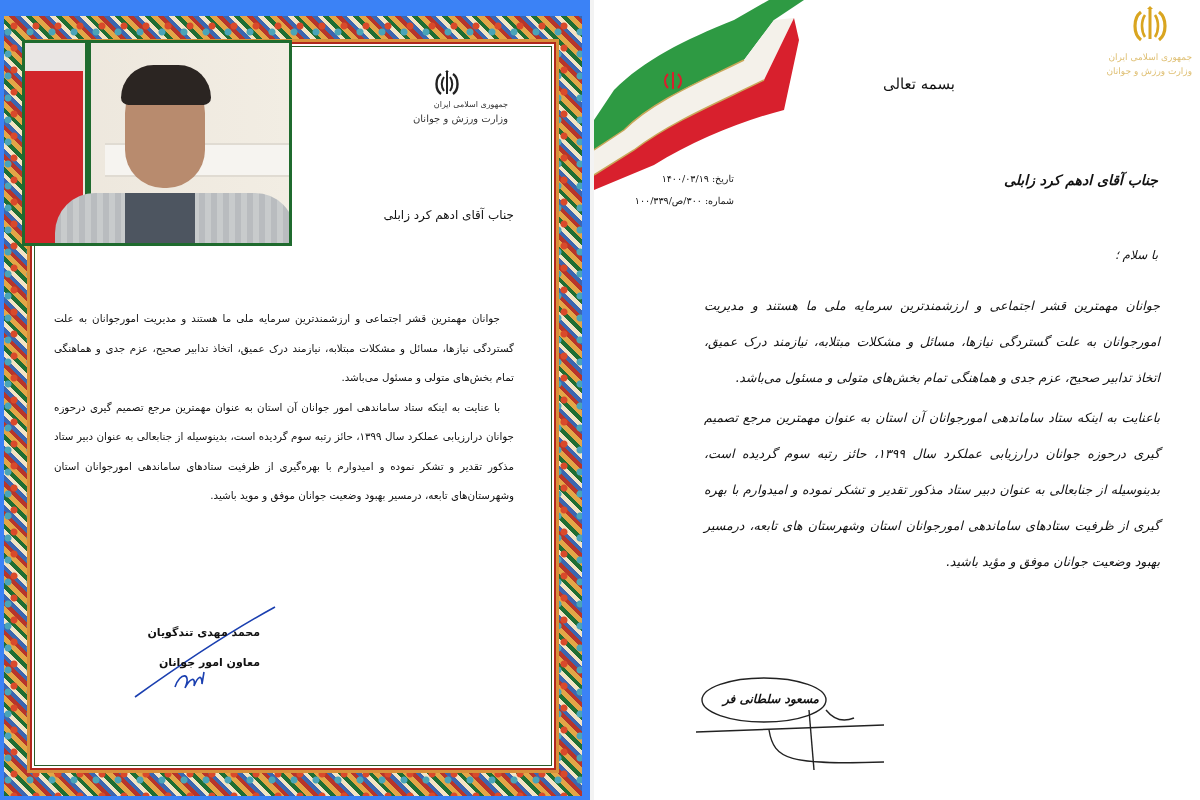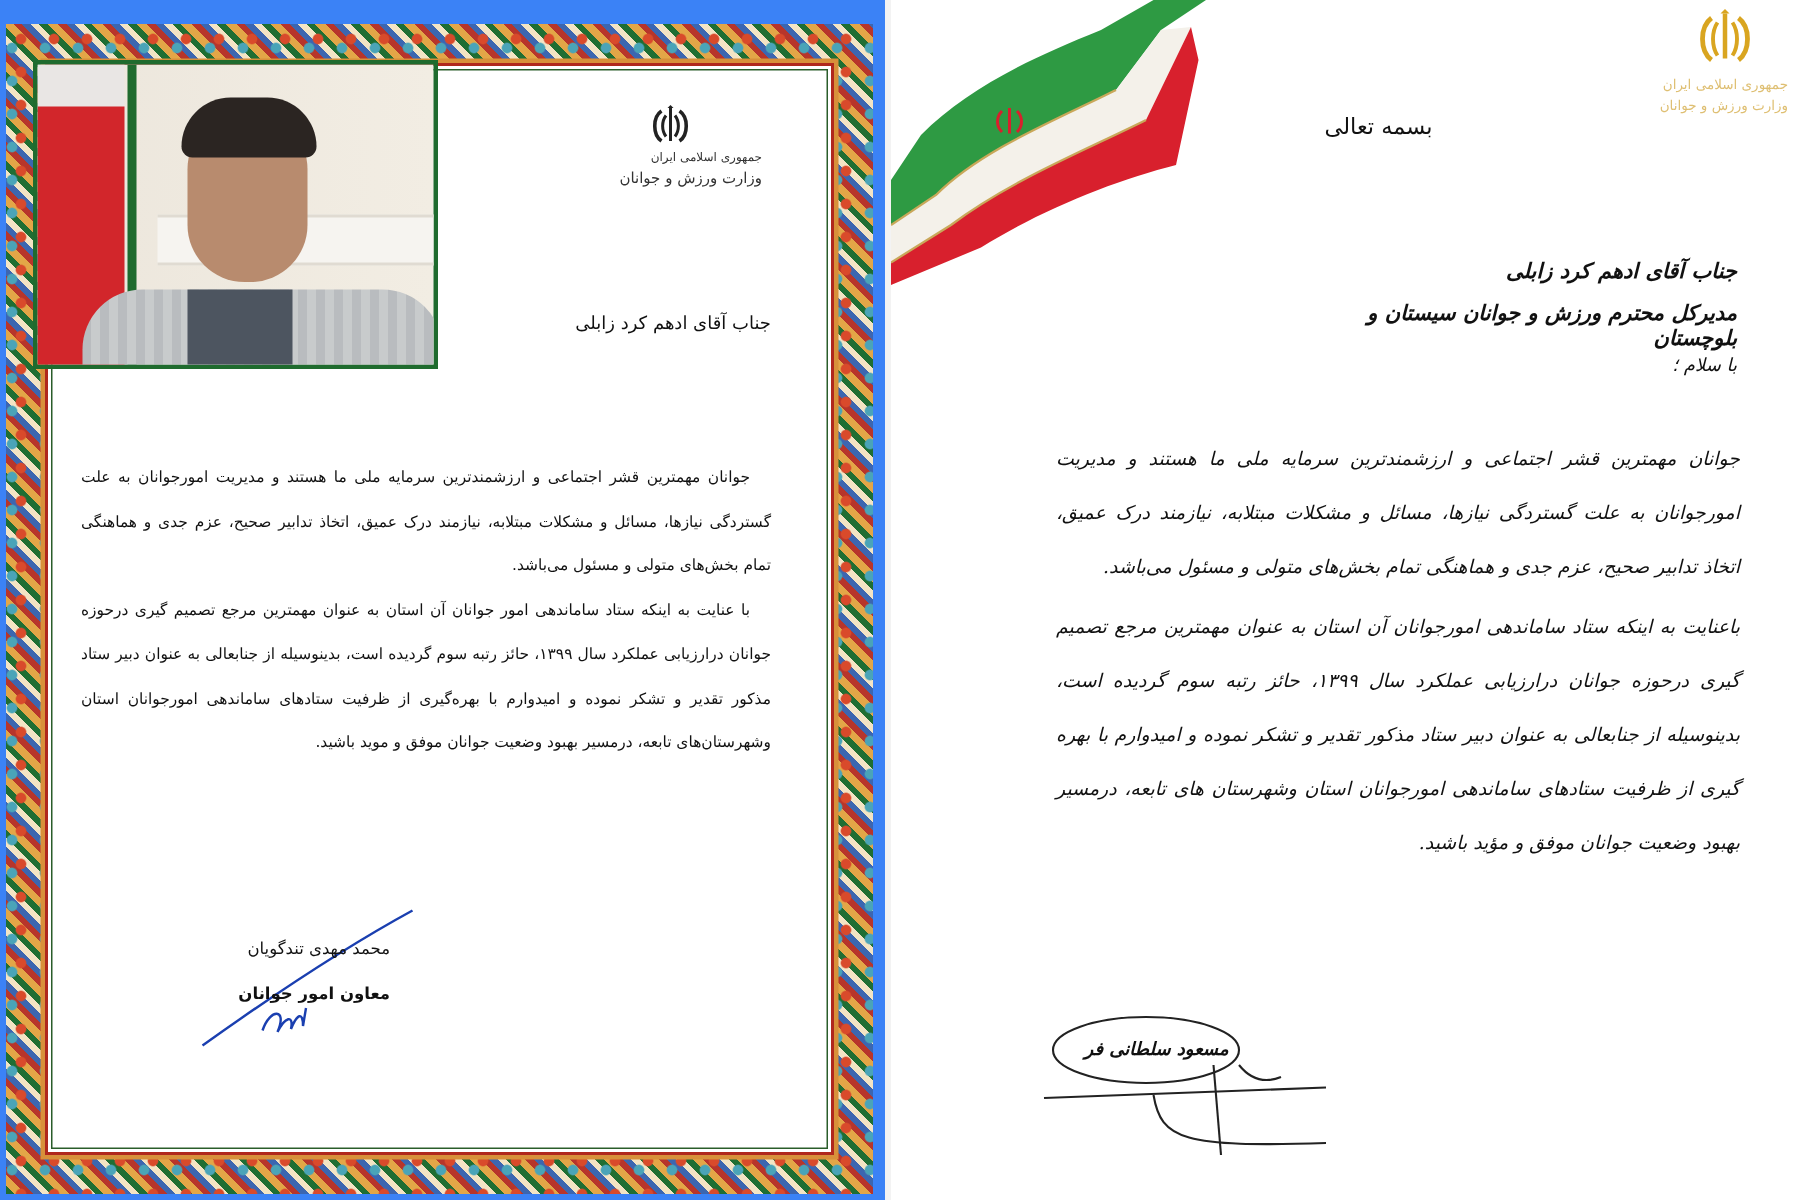--- a/index.html
+++ b/index.html
@@ -39,38 +39,38 @@
   .ministry-left { position:absolute; left:380px; top:100px; width:128px; text-align:right; direction:rtl; font-family:"DejaVu Serif", serif; color:#333; }
   .ministry-left .l1 { font-size:8px; }
   .ministry-left .l2 { font-size:10px; margin-top:4px; }
 
   .rtl { direction:rtl; text-align:right; unicode-bidi:embed; }
   .l-recipient { position:absolute; left:60px; top:208px; width:454px; font-size:12px; color:#111; }
   .l-title { position:absolute; left:60px; top:254px; width:454px; font-size:12px; color:#111; font-weight:bold; }
   .l-body { position:absolute; left:54px; top:304px; width:460px; font-size:10.3px; color:#111; line-height:29.5px; }
   .l-body p { margin:0; text-align:justify; text-align-last:right; }
   .l-body p.indent { text-indent:14px; }
-  .l-sign-name { position:absolute; left:100px; top:626px; width:160px; font-size:11px; font-weight:normal; color:#111; text-align:right; direction:rtl; }
+  .l-sign-name { position:absolute; left:100px; top:626px; width:160px; font-size:11px; font-weight:bold; color:#111; text-align:right; direction:rtl; }
   .l-sign-role { position:absolute; left:100px; top:656px; width:160px; font-size:11px; font-weight:bold; color:#111; text-align:right; direction:rtl; }
   .l-signature { position:absolute; left:130px; top:602px; width:150px; height:100px; }
 
   
   .divider { position:absolute; left:590px; top:0; width:6px; height:800px; background:#f3f3f3; }
 
   
   .right-doc { position:absolute; left:594px; top:0; width:606px; height:800px; background:#fff; }
   .flag-ribbon { position:absolute; left:0; top:0; width:210px; height:190px; }
   .emblem-right { position:absolute; right:30px; top:6px; width:40px; height:40px; }
   .ministry-right { position:absolute; right:8px; top:50px; width:90px; text-align:right; direction:rtl; color:#d9b45a; font-family:"DejaVu Serif", serif; font-size:9px; line-height:14px; opacity:.85; }
 
   .bismillah { position:absolute; left:270px; top:55px; width:110px; text-align:center; font-family:"DejaVu Serif", serif; font-size:15px; color:#111; direction:rtl;margin-top:20px; }
   .meta { position:absolute; left:30px; top:168px; width:110px; font-family:"DejaVu Serif", serif; font-size:9.5px; color:#111; direction:rtl; text-align:right; line-height:22px; }
   .r-recipient { position:absolute; left:270px; top:172px; width:294px; font-family:"DejaVu Serif", serif; font-size:14px; font-weight:bold; font-style:italic; color:#111; }
   .r-title { position:absolute; left:260px; top:200px; width:304px; font-family:"DejaVu Serif", serif; font-size:14px; font-weight:bold; font-style:italic; color:#111; }
-  .r-greeting { position:absolute; left:360px; top:236px; width:204px; font-family:"DejaVu Serif", serif; font-size:12px; font-style:italic; color:#111; }
+  .r-greeting { position:absolute; left:360px; top:248px; width:204px; font-family:"DejaVu Serif", serif; font-size:12px; font-style:italic; color:#111; }
   .r-body { position:absolute; left:110px; top:288px; width:456px; font-family:"DejaVu Serif", serif; font-style:italic; font-size:12.6px; color:#111; line-height:36px; }
   .r-body p { margin:0; text-align:justify; text-align-last:right; }
   .r-body p + p { margin-top:4px; }
   .r-sign-name { position:absolute; left:112px; top:692px; width:130px; font-family:"DejaVu Serif", serif; font-weight:bold; font-style:italic; font-size:12px; text-align:center; direction:rtl; color:#111; }
   .r-signature { position:absolute; left:100px; top:670px; width:200px; height:110px; }
 </style>
 </head>
 <body>
 
 <div class="left-doc">
@@ -138,23 +138,26 @@
     <path d="M29 6 C37 12 37 28 29 34" stroke="#d9a520" stroke-width="3.2" fill="none"></path>
     <path d="M15 9 C11 15 11 25 15 31" stroke="#d9a520" stroke-width="2.6" fill="none"></path>
     <path d="M25 9 C29 15 29 25 25 31" stroke="#d9a520" stroke-width="2.6" fill="none"></path>
     <rect x="18.5" y="3" width="3" height="30" fill="#d9a520"></rect>
     <path d="M17 3 L20 0 L23 3 Z" fill="#d9a520"></path>
   </svg>
   <div class="ministry-right">جمهوری اسلامی ایران وزارت ورزش و جوانان</div>
 
   <div class="bismillah">بسمه تعالی</div>
 
+  <div class="meta">
+    <div>تاریخ: ۱۴۰۰/۰۳/۱۹</div>
+    <div>شماره: ۳۰۰/ص/۱۰۰/۳۳۹</div>
+  </div>
 
   <div class="r-recipient rtl">جناب آقای ادهم کرد زابلی</div>
-  <div class="r-title rtl">مدیرکل محترم ورزش و جوانان سیستان و بلوچستان</div>
   <div class="r-greeting rtl">با سلام ؛</div>
 
   <div class="r-body rtl">
     <p>جوانان مهمترین قشر اجتماعی و ارزشمندترین سرمایه ملی ما هستند و مدیریت امورجوانان به علت گستردگی نیازها، مسائل و مشکلات مبتلابه، نیازمند درک عمیق، اتخاذ تدابیر صحیح، عزم جدی و هماهنگی تمام بخش‌های متولی و مسئول می‌باشد.</p>
     <p>باعنایت به اینکه ستاد ساماندهی امورجوانان آن استان به عنوان مهمترین مرجع تصمیم گیری درحوزه جوانان درارزیابی عملکرد سال ۱۳۹۹، حائز رتبه سوم گردیده است، بدینوسیله از جنابعالی به عنوان دبیر ستاد مذکور تقدیر و تشکر نموده و امیدوارم با بهره گیری از ظرفیت ستادهای ساماندهی امورجوانان استان وشهرستان های تابعه، درمسیر بهبود وضعیت جوانان موفق و مؤید باشید.</p>
   </div>
 
   <svg class="r-signature" viewBox="0 0 200 110">
     <ellipse cx="70" cy="30" rx="62" ry="22" stroke="#222" stroke-width="1.4" fill="none"></ellipse>
     <path d="M2 62 L190 55" stroke="#222" stroke-width="1.4" fill="none"></path>

